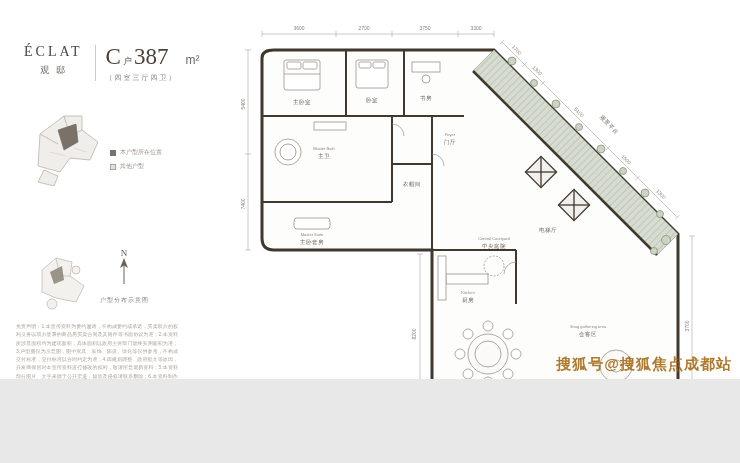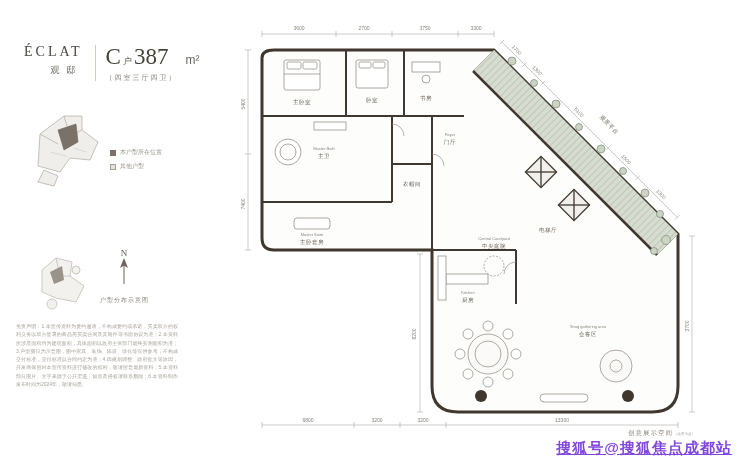--- a/index.html
+++ b/index.html
@@ -1,26 +1,26 @@
 <!DOCTYPE html>
 <html><head>
 <meta charset="utf-8">
 <style>
   * { margin:0; padding:0; box-sizing:border-box; }
   body { background:#e8e8e8; font-family:"Liberation Sans", sans-serif; }
   .page {
-    position:relative; width:740px; height:463px; background:#ffffff;
+    position:relative; width:740px; height:379px; background:#ffffff;
     overflow:hidden; margin:0 auto;
   }
   
   .sidebar { position:absolute; left:0; top:0; width:196px; height:463px; }
   .brand-row { position:absolute; left:24px; top:44px; display:flex; align-items:flex-start; }
   .brand { text-align:center; }
   .brand-name { font-family:"Liberation Serif", serif; font-size:14px; letter-spacing:3px; color:#4c463e; }
-  .brand-sub { font-size:9px; letter-spacing:7px; color:#6e6860; margin-top:4px; padding-left:6px;text-align:right; }
+  .brand-sub { font-size:9px; letter-spacing:7px; color:#6e6860; margin-top:4px; padding-left:6px; }
   .vdiv { width:1px; height:36px; background:#cfc9c0; margin:1px 10px 0 12px; }
   .unit-line { display:flex; align-items:baseline; color:#49423a; }
   .unit-letter, .unit-area { font-family:"Liberation Serif", serif; font-size:23px; }
   .unit-label { font-size:9px; margin:0 2px; color:#6e6860; }
   .unit-areaunit { font-size:12px; margin-left:17px; color:#6e6860; }
   .unit-sub { font-size:7px; letter-spacing:2px; color:#8c867e; margin-top:3px; }
   .keyplan-svg { position:absolute; left:30px; top:112px; }
   .legend { position:absolute; left:110px; top:148px; font-size:6px; color:#9a948b; }
   .legend-item { display:flex; align-items:center; margin-bottom:5px; }
   .legend-swatch { width:6px; height:6px; margin-right:4px; border:0.5px solid #a9a399; }
@@ -30,22 +30,22 @@
   .north-block { position:absolute; left:116px; top:248px; text-align:center; }
   .north-n { font-size:9px; color:#5c564e; font-family:"Liberation Serif", serif; }
   .keyplan-caption { position:absolute; left:100px; top:296px; font-size:6px; letter-spacing:1px; color:#8c867e; }
   .disclaimer {
     position:absolute; left:16px; top:322px; width:162px;
     font-size:5px; line-height:1.65; color:#aaa49b; text-align:justify;
   }
   
   .plan-wrap { position:absolute; left:196px; top:4px; width:540px; height:436px; }
   .watermark {
-    position:absolute; right:8px; bottom:5px; font-size:15px; color:#6d28d9;
-    letter-spacing:1px; font-weight:bold; opacity:.85;text-decoration:underline;
+    position:absolute; right:8px; bottom:5px; font-size:15px; color:#a16207;
+    letter-spacing:1px; font-weight:bold; opacity:.85;
   }
   svg text { font-family:"Liberation Sans", sans-serif; }
   .dim-text { font-size:5px; fill:#8a847b; }
   .room-cn { font-size:5.5px; fill:#6e665c; letter-spacing:0.5px; }
   .room-en { font-size:4px; fill:#8c867c; }
   .note-text { font-size:6.5px; fill:#8d8579; letter-spacing:1px; }
   .note-sub { font-size:3.5px; fill:#aba59b; }
 </style>
 </head>
 <body>

